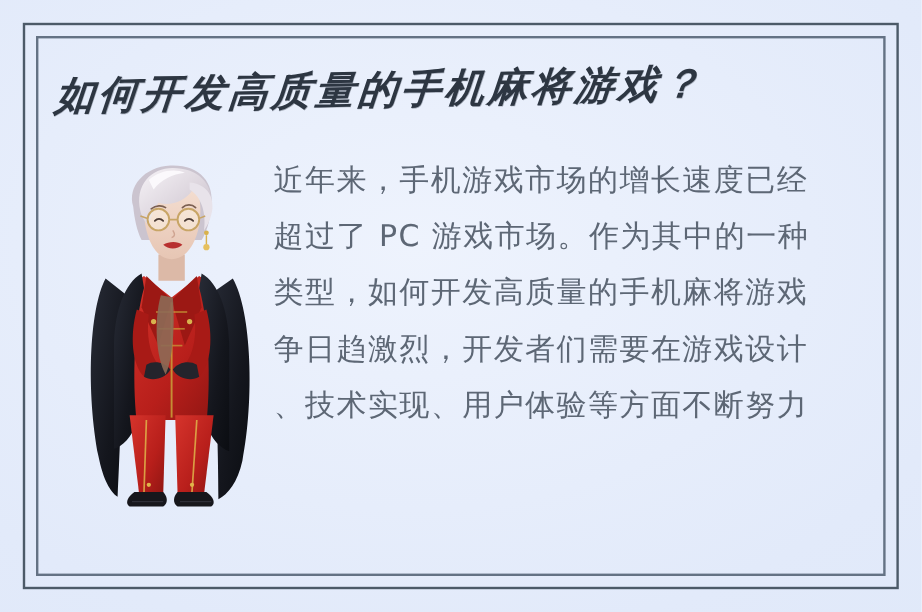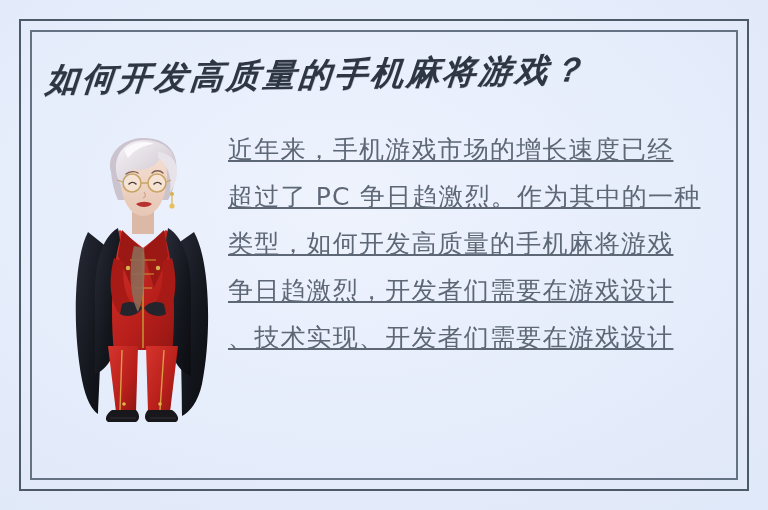--- a/index.html
+++ b/index.html
@@ -75,21 +75,20 @@
     font-family: "DejaVu Sans", "Liberation Sans", sans-serif;
     font-size: 25px;
     line-height: 47px;
     letter-spacing: 1.2px;
     text-align: justify;
     text-justify: inter-character;
   }
   .body-copy p {
     margin: 0;
     white-space: nowrap;
-    text-decoration: underline;
   }
 
   
   .character {
     position: absolute;
     left: 62px;
     top: 128px;
     width: 160px;
     height: 296px;
   }
@@ -100,24 +99,24 @@
 
 <div id="poster">
 
   <div class="frame-outer"></div>
   <div class="frame-inner"></div>
 
   <div class="title">如何开发高质量的手机麻将游戏？</div>
 
   <div class="body-copy">
     <p>近年来，手机游戏市场的增长速度已经</p>
-    <p>超过了 PC 争日趋激烈。作为其中的一种</p>
+    <p>超过了 PC 游戏市场。作为其中的一种</p>
     <p>类型，如何开发高质量的手机麻将游戏</p>
     <p>争日趋激烈，开发者们需要在游戏设计</p>
-    <p>、技术实现、开发者们需要在游戏设计</p>
+    <p>、技术实现、用户体验等方面不断努力</p>
   </div>
 
   <div class="character">
     <svg viewBox="0 0 160 296" xmlns="http://www.w3.org/2000/svg">
       <defs>
         <linearGradient id="hairG" x1="0" y1="0" x2="1" y2="1">
           <stop offset="0%" stop-color="#f6f3f7"></stop>
           <stop offset="55%" stop-color="#ddd6de"></stop>
           <stop offset="100%" stop-color="#c3bcc8"></stop>
         </linearGradient>

